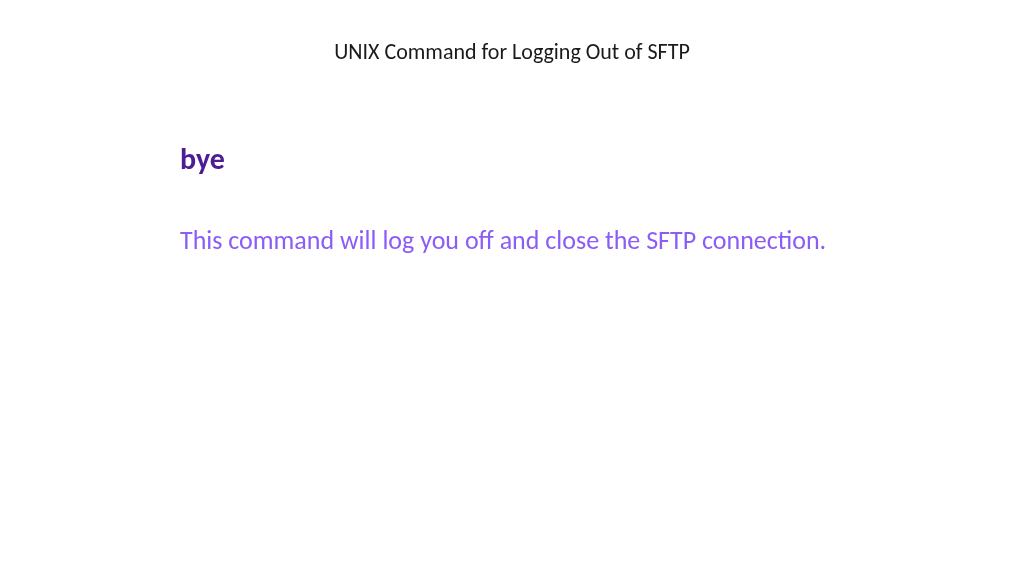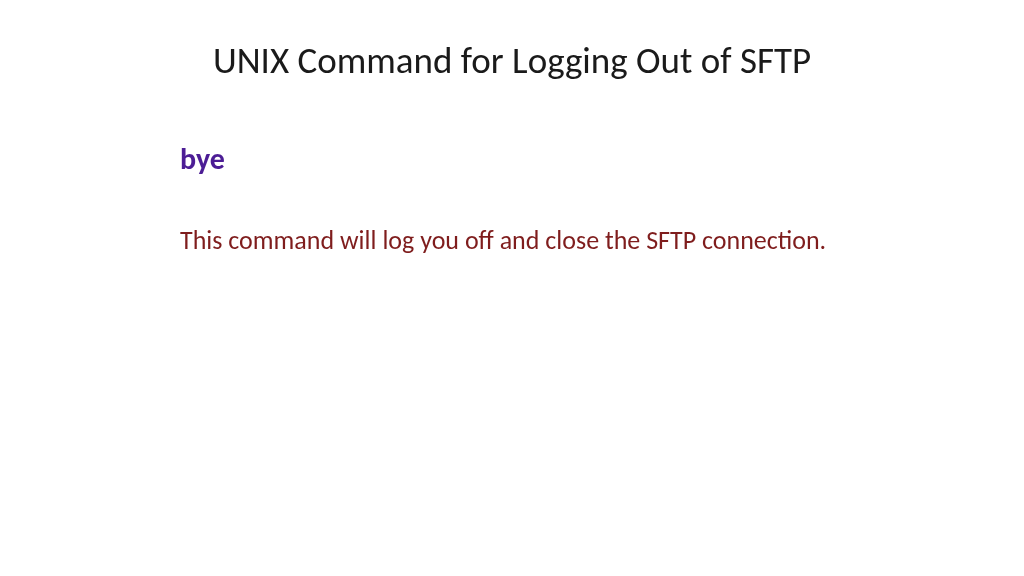--- a/index.html
+++ b/index.html
@@ -14,41 +14,41 @@
       font-family: Calibri, 'Segoe UI', Arial, sans-serif;
       color: #000000;
       position: relative;
     }
     .title {
       position: absolute;
       top: 38px;
       left: 0;
       width: 100%;
       text-align: center;
-      font-size: 37px;
+      font-size: 22px;
       font-weight: 400;
       color: #1a1a1a;
     }
     .command {
       position: absolute;
       top: 140px;
       left: 180px;
       font-size: 30px;
       font-weight: 700;
       color: #4c1d95;
     }
     .description {
       position: absolute;
       top: 222px;
       left: 180px;
       width: 660px;
       font-size: 26px;
       font-weight: 400;
       line-height: 1.4;
-      color: #7f1d1d;
+      color: #8b5cf6;
     }
   </style>
 </head>
 <body>
 
 <div class="title">UNIX Command for Logging Out of SFTP</div>
 <div class="command">bye</div>
 <div class="description">This command will log you off and close the SFTP connection.</div>
 
 </body></html>

